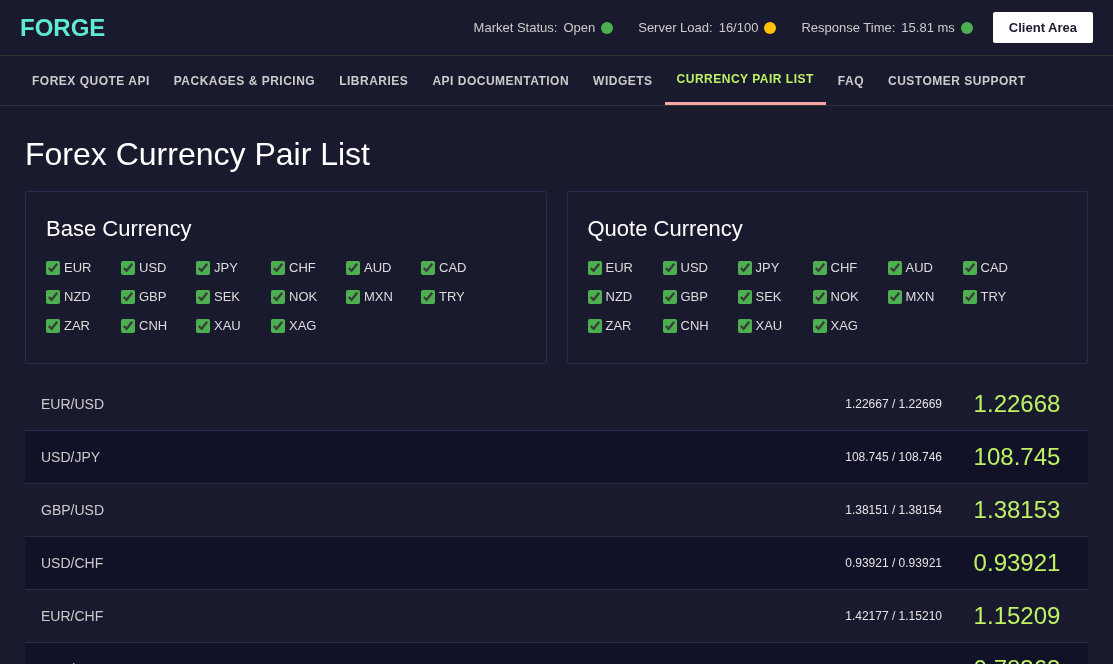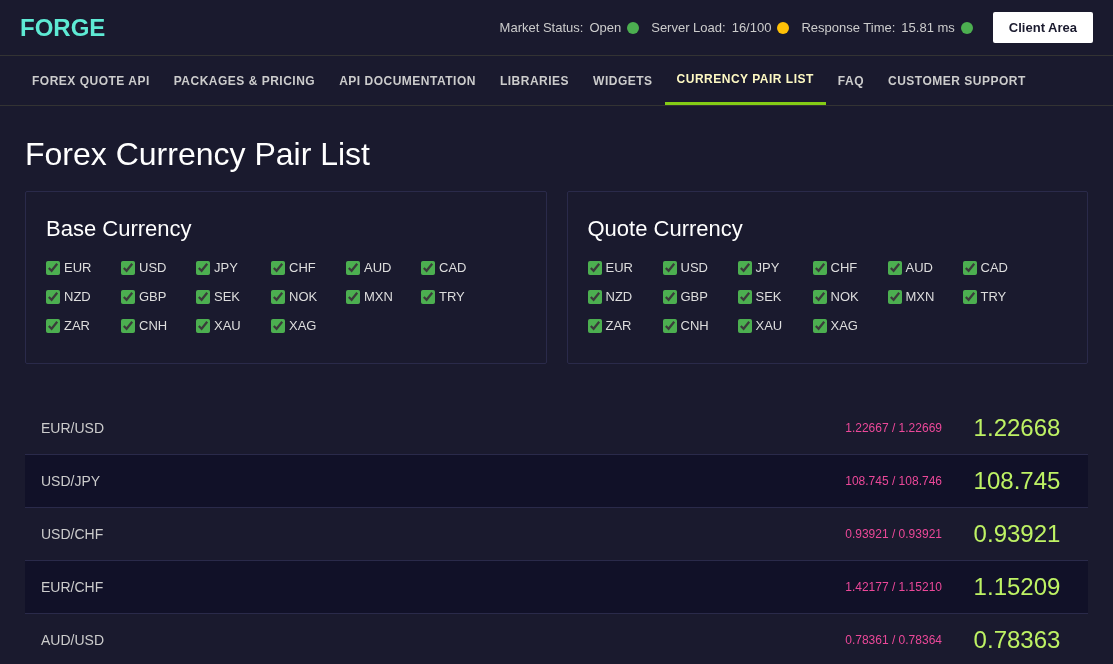--- a/index.html
+++ b/index.html
@@ -16,21 +16,21 @@
     }
     .logo {
       font-size: 24px;
       font-weight: bold;
       color: #5eead4;
       margin-right: auto;
     }
     .status-bar {
       display: flex;
       align-items: flex-start;
-      gap: 12px;
+      gap: 25px;
       font-size: 13px;
       color: #ccc;
       margin-right: 20px;
     }
     .status-bar .status-item { display: flex; align-items: center; gap: 6px; }
     .dot { width: 12px; height: 12px; border-radius: 50%; display: inline-block; }
     .dot-green { background: #4caf50; }
     .dot-yellow { background: #ffc107; }
     .client-btn {
       background: #fff;
@@ -54,38 +54,38 @@
     .nav a {
       color: #ccc;
       text-decoration: none;
       font-size: 12px;
       font-weight: bold;
       padding: 16px 12px;
       display: block;
       letter-spacing: 0.5px;
     }
     .nav a.active {
-      color: #fef9c3;
-      border-bottom: 3px solid #84cc16;
+      color: #bef264;
+      border-bottom: 3px solid #fca5a5;
     }
 
     
     .main { padding: 30px 25px; }
     .page-title {
       font-size: 32px;
       font-weight: 300;
       color: #fff;
       margin-bottom: 18px;
     }
 
     
     .currency-row {
       display: flex;
       gap: 20px;
-      margin-bottom: 38px;
+      margin-bottom: 14px;
     }
     .currency-box {
       flex: 1;
       background: #1a1a2e;
       border: 1px solid #2a2a4a;
       padding: 24px 20px;
       border-radius: 2px;
     }
     .currency-box h2 {
       font-size: 22px;
@@ -129,21 +129,21 @@
     .pair-row:nth-child(even) { background: #111128; }
     .pair-name {
       font-size: 14px;
       color: #ccc;
       min-width: 150px;
     }
     .pair-bid-ask {
       flex: 1;
       text-align: right;
       font-size: 12px;
-      color: #ec4899;
+      color: #e5e5e5;
       padding-right: 20px;
     }
     .pair-price {
       font-size: 24px;
       color: #bef264;
       min-width: 110px;
       text-align: center;
       font-weight: 400;
     }
   </style>
@@ -168,22 +168,22 @@
       <span>15.81 ms</span>
       <span class="dot dot-green"></span>
     </div>
   </div>
   <button class="client-btn">Client Area</button>
 </div>
 
 <nav class="nav">
   <a href="#">FOREX QUOTE API</a>
   <a href="#">PACKAGES &amp; PRICING</a>
+  <a href="#">LIBRARIES</a>
   <a href="#">API DOCUMENTATION</a>
-  <a href="#">LIBRARIES</a>
   <a href="#">WIDGETS</a>
   <a href="#" class="active">CURRENCY PAIR LIST</a>
   <a href="#">FAQ</a>
   <a href="#">CUSTOMER SUPPORT</a>
 </nav>
 
 <div class="main">
   <h1 class="page-title">Forex Currency Pair List</h1>
 
   <div class="currency-row">
@@ -334,20 +334,25 @@
       <span class="pair-name">EUR/USD</span>
       <span class="pair-bid-ask">1.22667 / 1.22669</span>
       <span class="pair-price">1.22668</span>
     </div>
     <div class="pair-row">
       <span class="pair-name">USD/JPY</span>
       <span class="pair-bid-ask">108.745 / 108.746</span>
       <span class="pair-price">108.745</span>
     </div>
     <div class="pair-row">
+      <span class="pair-name">GBP/USD</span>
+      <span class="pair-bid-ask">1.38151 / 1.38154</span>
+      <span class="pair-price">1.38153</span>
+    </div>
+    <div class="pair-row">
       <span class="pair-name">USD/CHF</span>
       <span class="pair-bid-ask">0.93921 / 0.93921</span>
       <span class="pair-price">0.93921</span>
     </div>
     <div class="pair-row">
       <span class="pair-name">EUR/CHF</span>
       <span class="pair-bid-ask">1.42177 / 1.15210</span>
       <span class="pair-price">1.15209</span>
     </div>
     <div class="pair-row">

